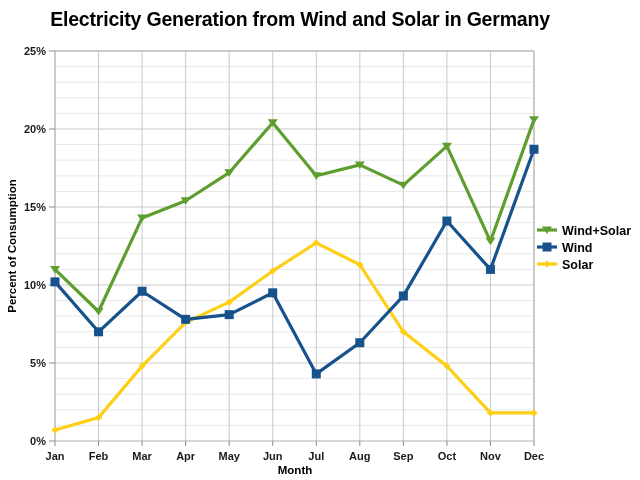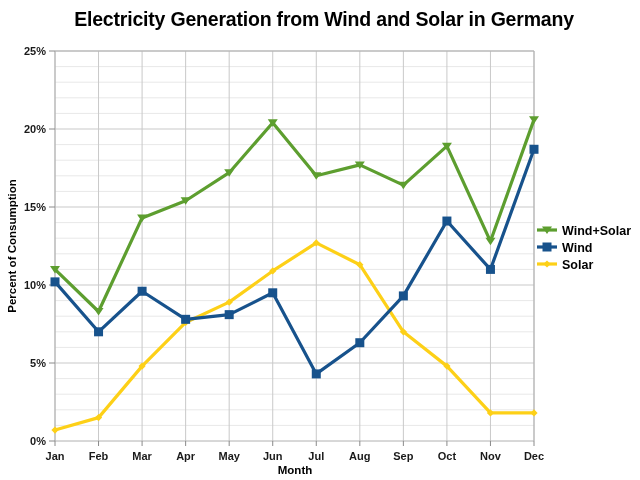--- a/index.html
+++ b/index.html
@@ -26,21 +26,20 @@
     position: absolute;
     left: 0;
     top: 8px;
     width: 600px;
     text-align: center;
     font-size: 19.5px;
     font-weight: bold;
     letter-spacing: -0.2px;
     color: #000000;
     font-family: "Liberation Sans", sans-serif;
-    padding-left: 24px;
   }
   #plot-svg {
     position: absolute;
     left: 0;
     top: 0;
   }
   .axis-title {
     font-family: "Liberation Sans", sans-serif;
     font-size: 11.5px;
     font-weight: bold;

